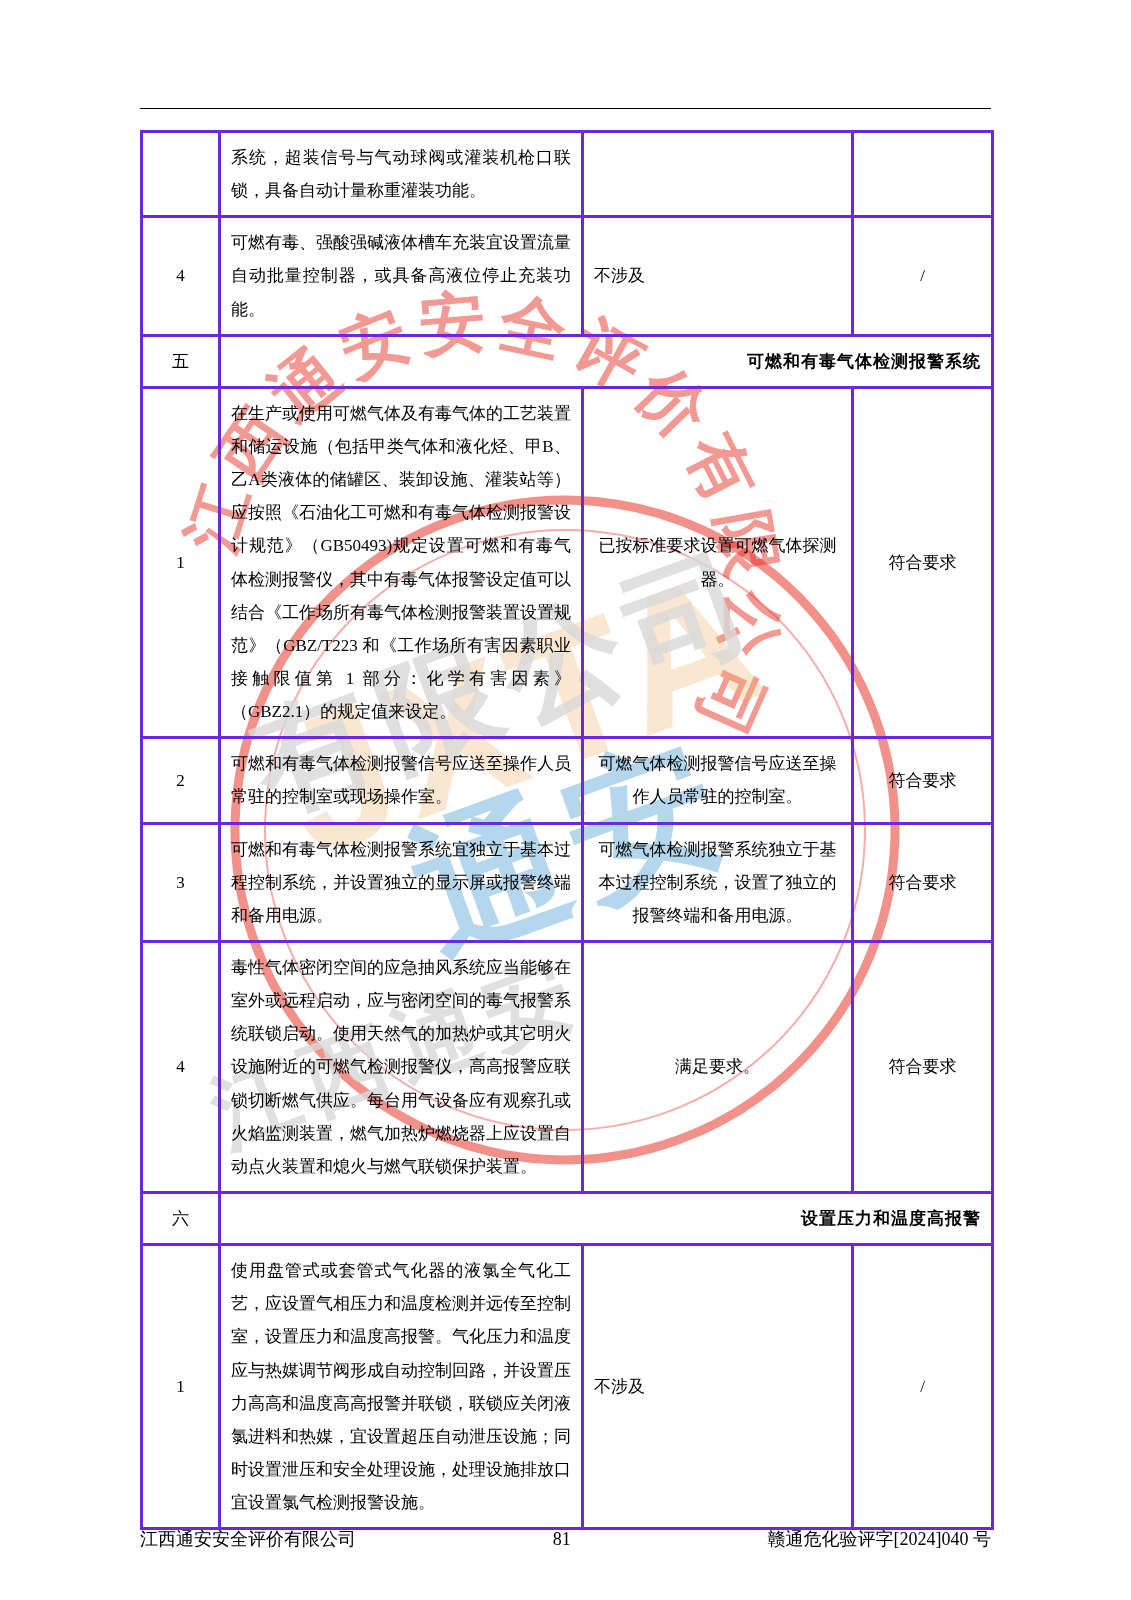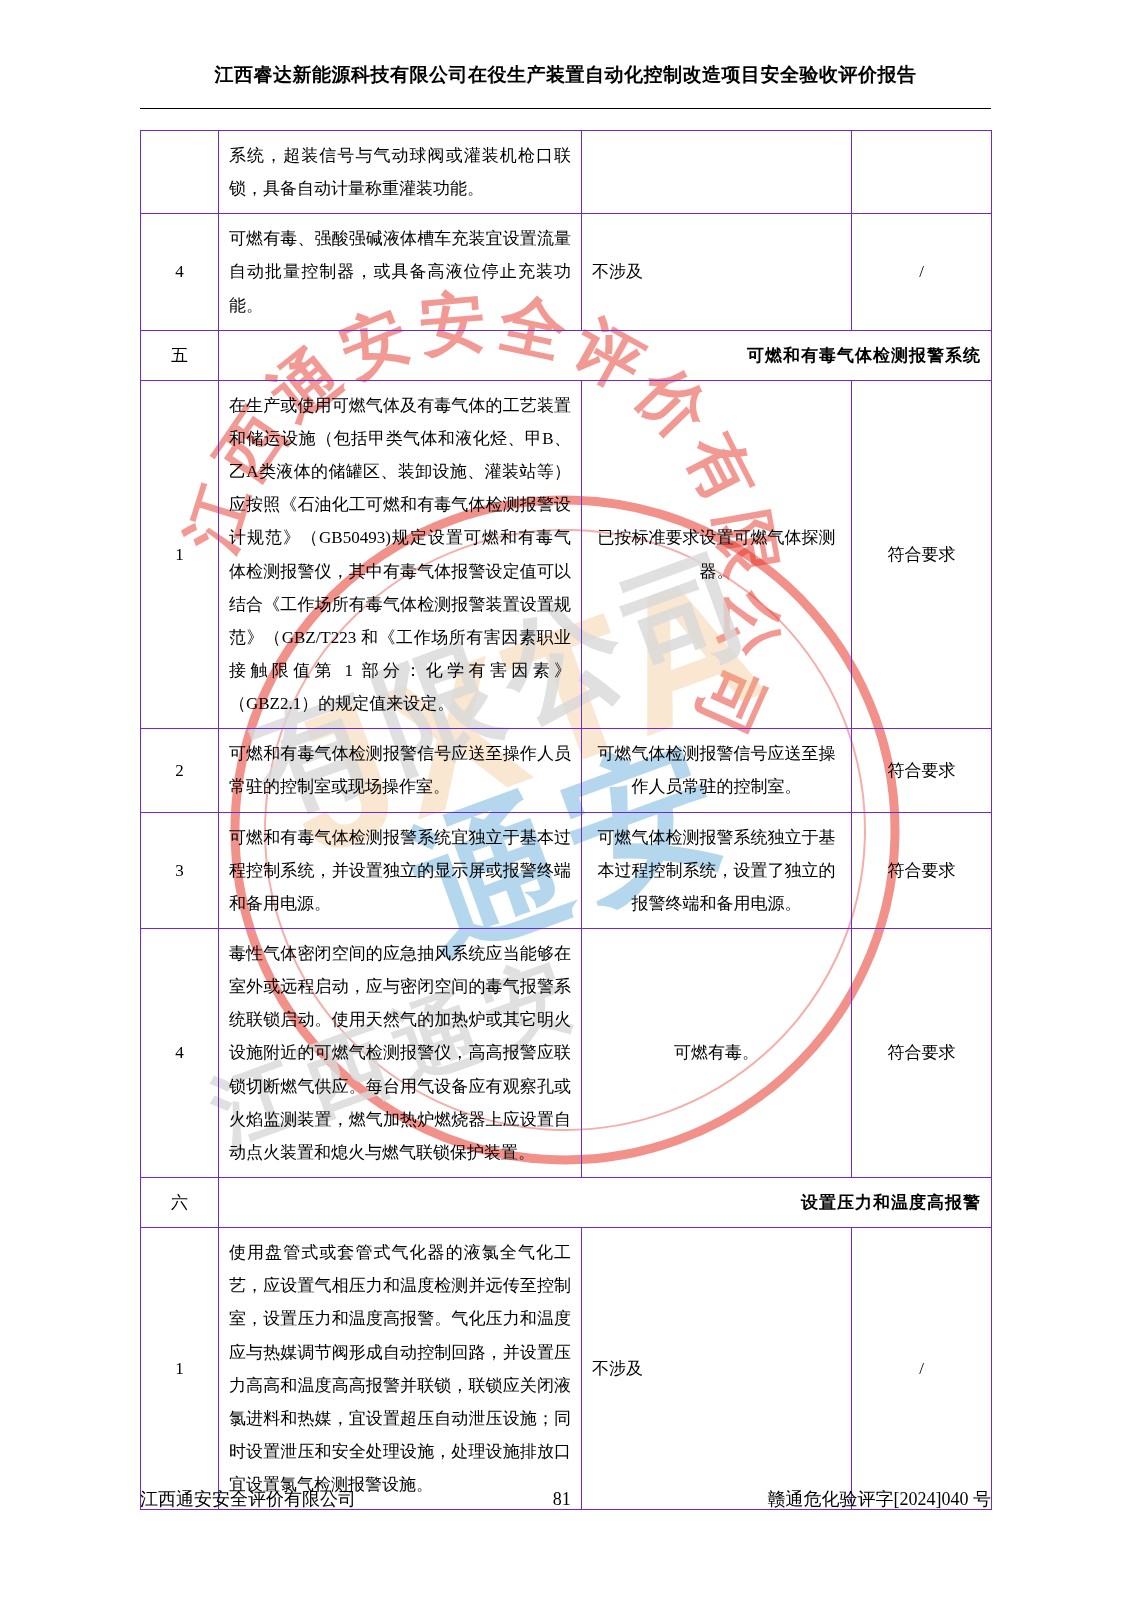--- a/index.html
+++ b/index.html
@@ -59,21 +59,21 @@
     top: 130px;
     width: 851px;
     z-index: 2;
   }
   table.doc {
     width: 851px;
     border-collapse: collapse;
     table-layout: fixed;
   }
   table.doc td {
-    border: 1px solid #6d28d9;
+    border: 3px solid #6d28d9;
     vertical-align: middle;
     padding: 8px 10px;
     font-size: 17px;
     line-height: 1.95;
   }
   col.c-no    { width: 78px; }
   col.c-req   { width: 363px; }
   col.c-stat  { width: 270px; }
   col.c-concl { width: 140px; }
 
@@ -110,21 +110,21 @@
     top: 1487px;
     width: 851px;
     display: flex;
     justify-content: space-between;
     align-items: baseline;
     font-size: 18px;
     z-index: 2;
   }
   .footer .fl { text-align: left; }
   .footer .fc { text-align: center; }
-  .footer .fr { text-align: left; }
+  .footer .fr { text-align: left; margin-top: 40px; }
 </style>
 </head>
 <body>
 
 <div class="page">
 
   <svg class="watermark" viewBox="0 0 1131 1600" xmlns="http://www.w3.org/2000/svg">
     <g transform="translate(565,830) rotate(-20)">
       <ellipse cx="0" cy="0" rx="330" ry="330" fill="none" stroke="#e8352a" stroke-width="9" opacity="0.55"></ellipse>
       <ellipse cx="0" cy="0" rx="300" ry="300" fill="none" stroke="#e8352a" stroke-width="2" opacity="0.4"></ellipse>
@@ -134,21 +134,20 @@
       </text>
       <text x="0" y="70" text-anchor="middle" font-size="150" font-family="'Liberation Sans', sans-serif" fill="#5ba8d8" opacity="0.45" font-weight="bold" letter-spacing="10">通安</text>
       <text x="0" y="-60" text-anchor="middle" font-size="190" font-family="'Liberation Sans', sans-serif" fill="#f0b36a" opacity="0.30" font-weight="bold" letter-spacing="6">JXTA</text>
     </g>
     <g transform="translate(520,720) rotate(-20)">
       <text x="0" y="0" text-anchor="middle" font-size="120" font-family="'Liberation Sans', sans-serif" fill="#d9d9d9" opacity="0.8" font-weight="bold" letter-spacing="12">有限公司</text>
       <text x="-230" y="300" text-anchor="middle" font-size="86" font-family="'Liberation Sans', sans-serif" fill="#d9d9d9" opacity="0.8" font-weight="bold" letter-spacing="10">江西通安</text>
     </g>
   </svg>
 
-  <div class="header">江西睿达新能源科技有限公司在役生产装置自动化控制改造项目安全验收评价报告</div>
   <div class="header-rule"></div>
 
   <div class="table-wrap">
     <table class="doc">
       <colgroup>
         <col class="c-no">
           <col class="c-req">
           <col class="c-stat">
           <col class="c-concl">
       </colgroup>
@@ -183,21 +182,21 @@
         </tr>
         <tr>
           <td class="no">3</td>
           <td class="req">可燃和有毒气体检测报警系统宜独立于基本过程控制系统，并设置独立的显示屏或报警终端和备用电源。</td>
           <td class="stat">可燃气体检测报警系统独立于基本过程控制系统，设置了独立的报警终端和备用电源。</td>
           <td class="concl">符合要求</td>
         </tr>
         <tr>
           <td class="no">4</td>
           <td class="req">毒性气体密闭空间的应急抽风系统应当能够在室外或远程启动，应与密闭空间的毒气报警系统联锁启动。使用天然气的加热炉或其它明火设施附近的可燃气检测报警仪，高高报警应联锁切断燃气供应。每台用气设备应有观察孔或火焰监测装置，燃气加热炉燃烧器上应设置自动点火装置和熄火与燃气联锁保护装置。</td>
-          <td class="stat">可燃有毒。</td>
+          <td class="stat">满足要求。</td>
           <td class="concl">符合要求</td>
         </tr>
         <tr>
           <td class="section-no">六</td>
           <td class="section" colspan="3">设置压力和温度高报警</td>
         </tr>
         <tr>
           <td class="no">1</td>
           <td class="req">使用盘管式或套管式气化器的液氯全气化工艺，应设置气相压力和温度检测并远传至控制室，设置压力和温度高报警。气化压力和温度应与热媒调节阀形成自动控制回路，并设置压力高高和温度高高报警并联锁，联锁应关闭液氯进料和热媒，宜设置超压自动泄压设施；同时设置泄压和安全处理设施，处理设施排放口宜设置氯气检测报警设施。</td>
           <td class="stat center">不涉及</td>

